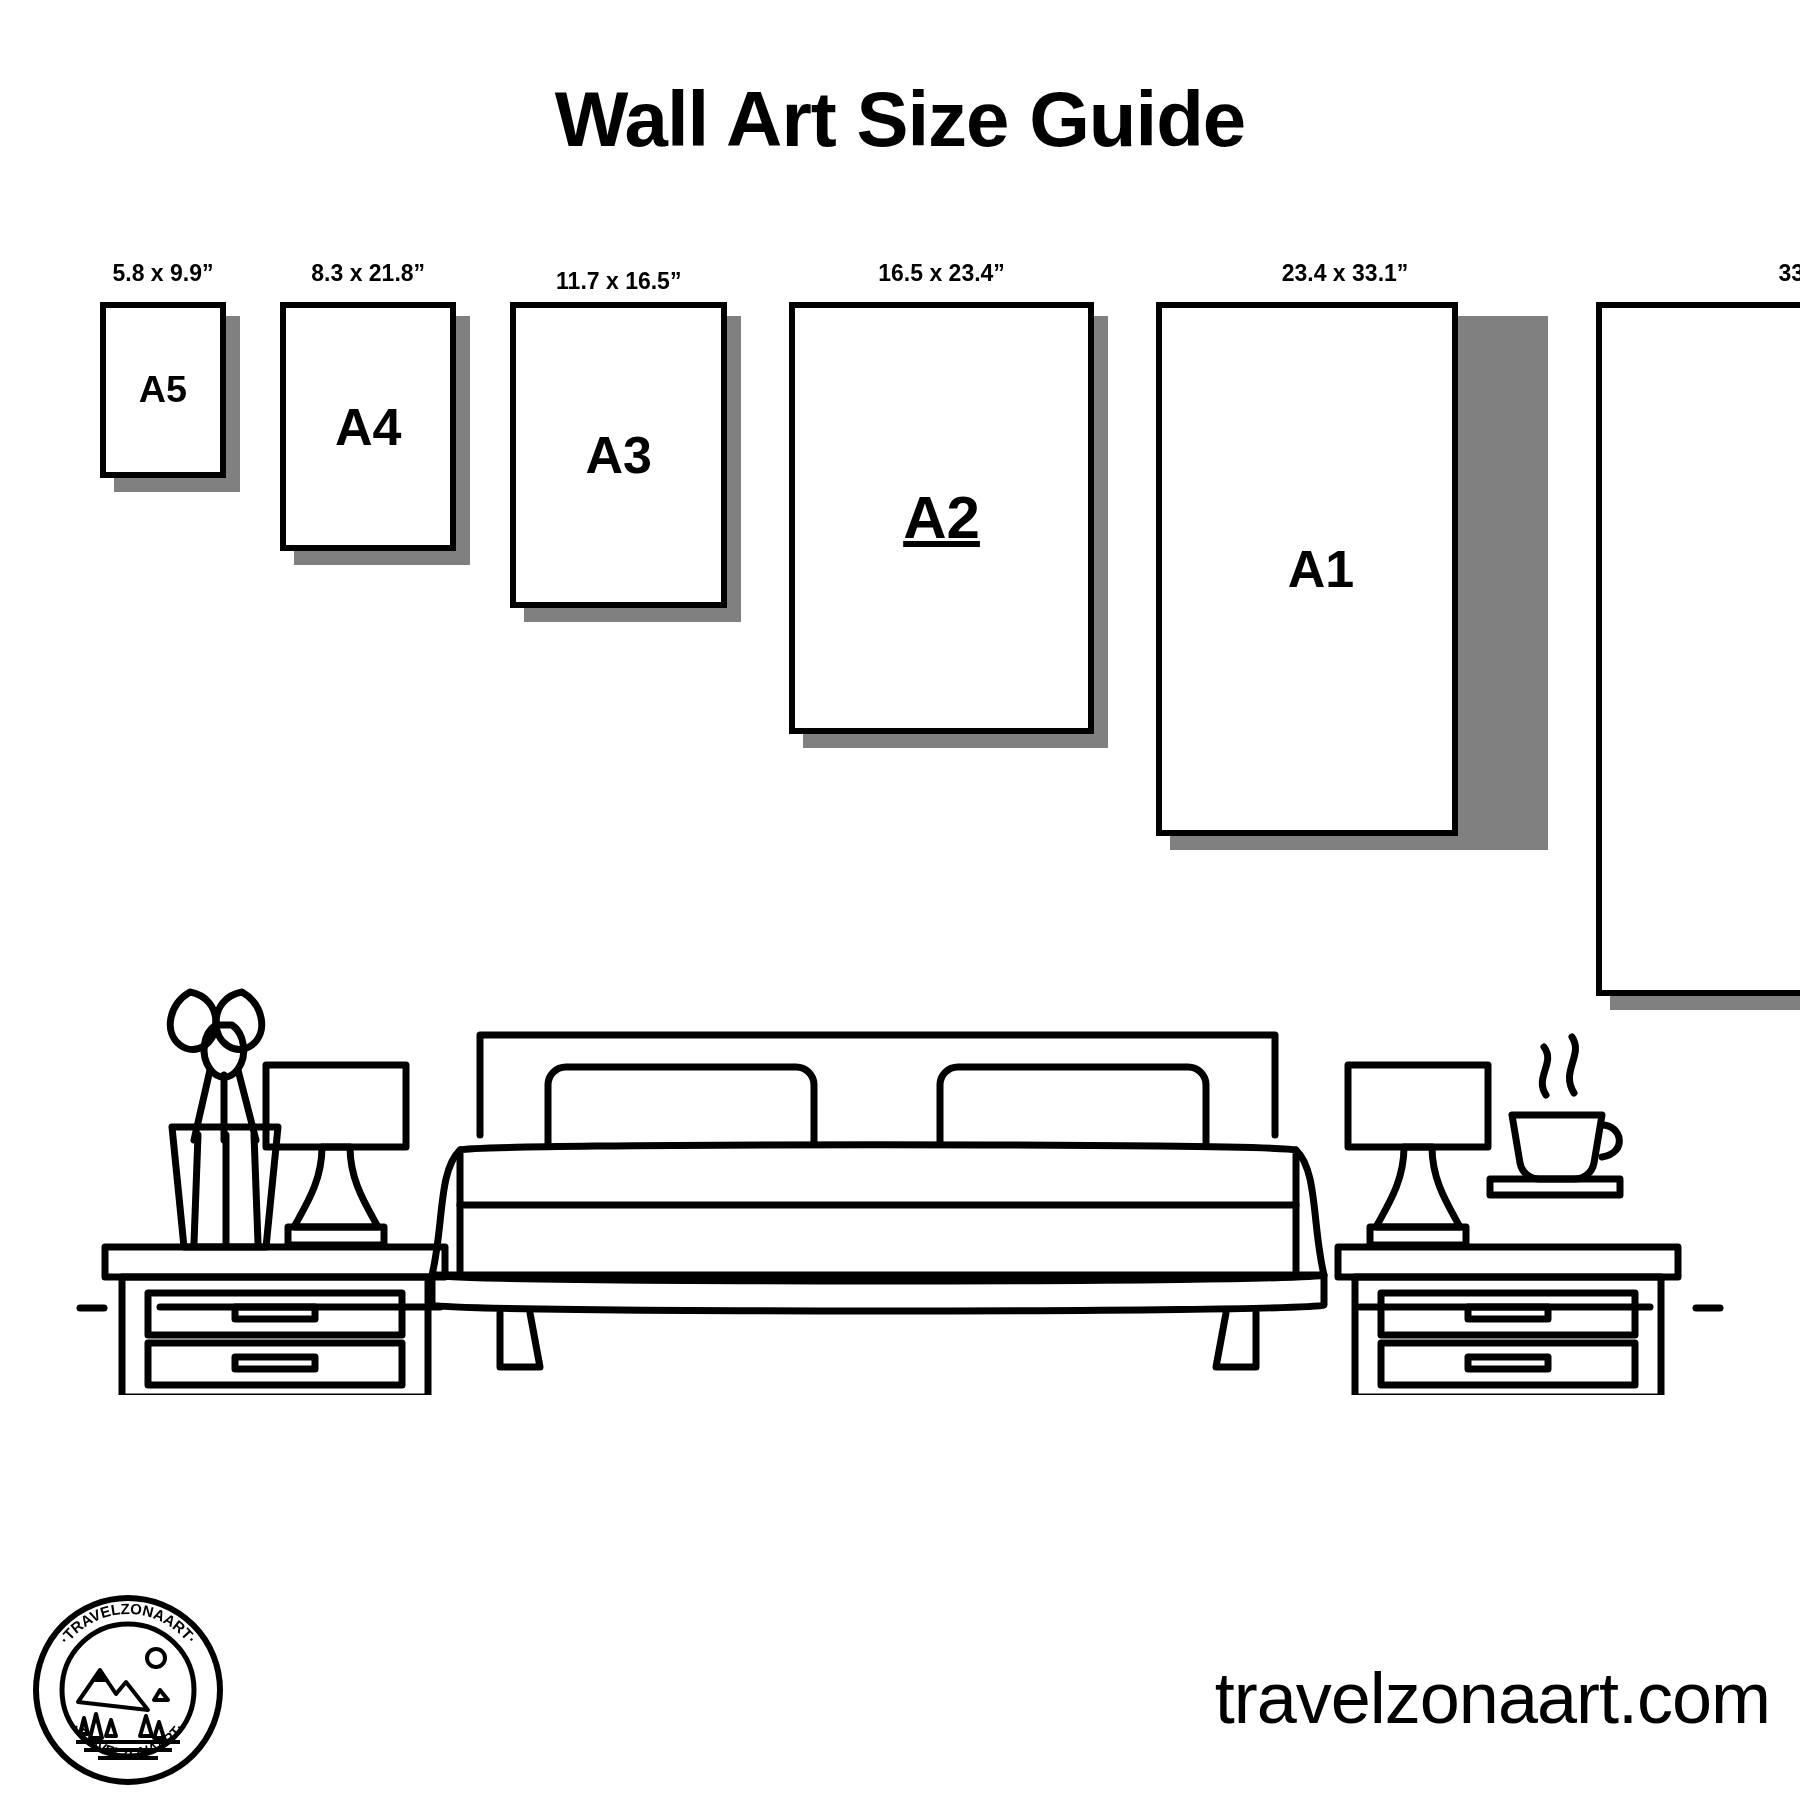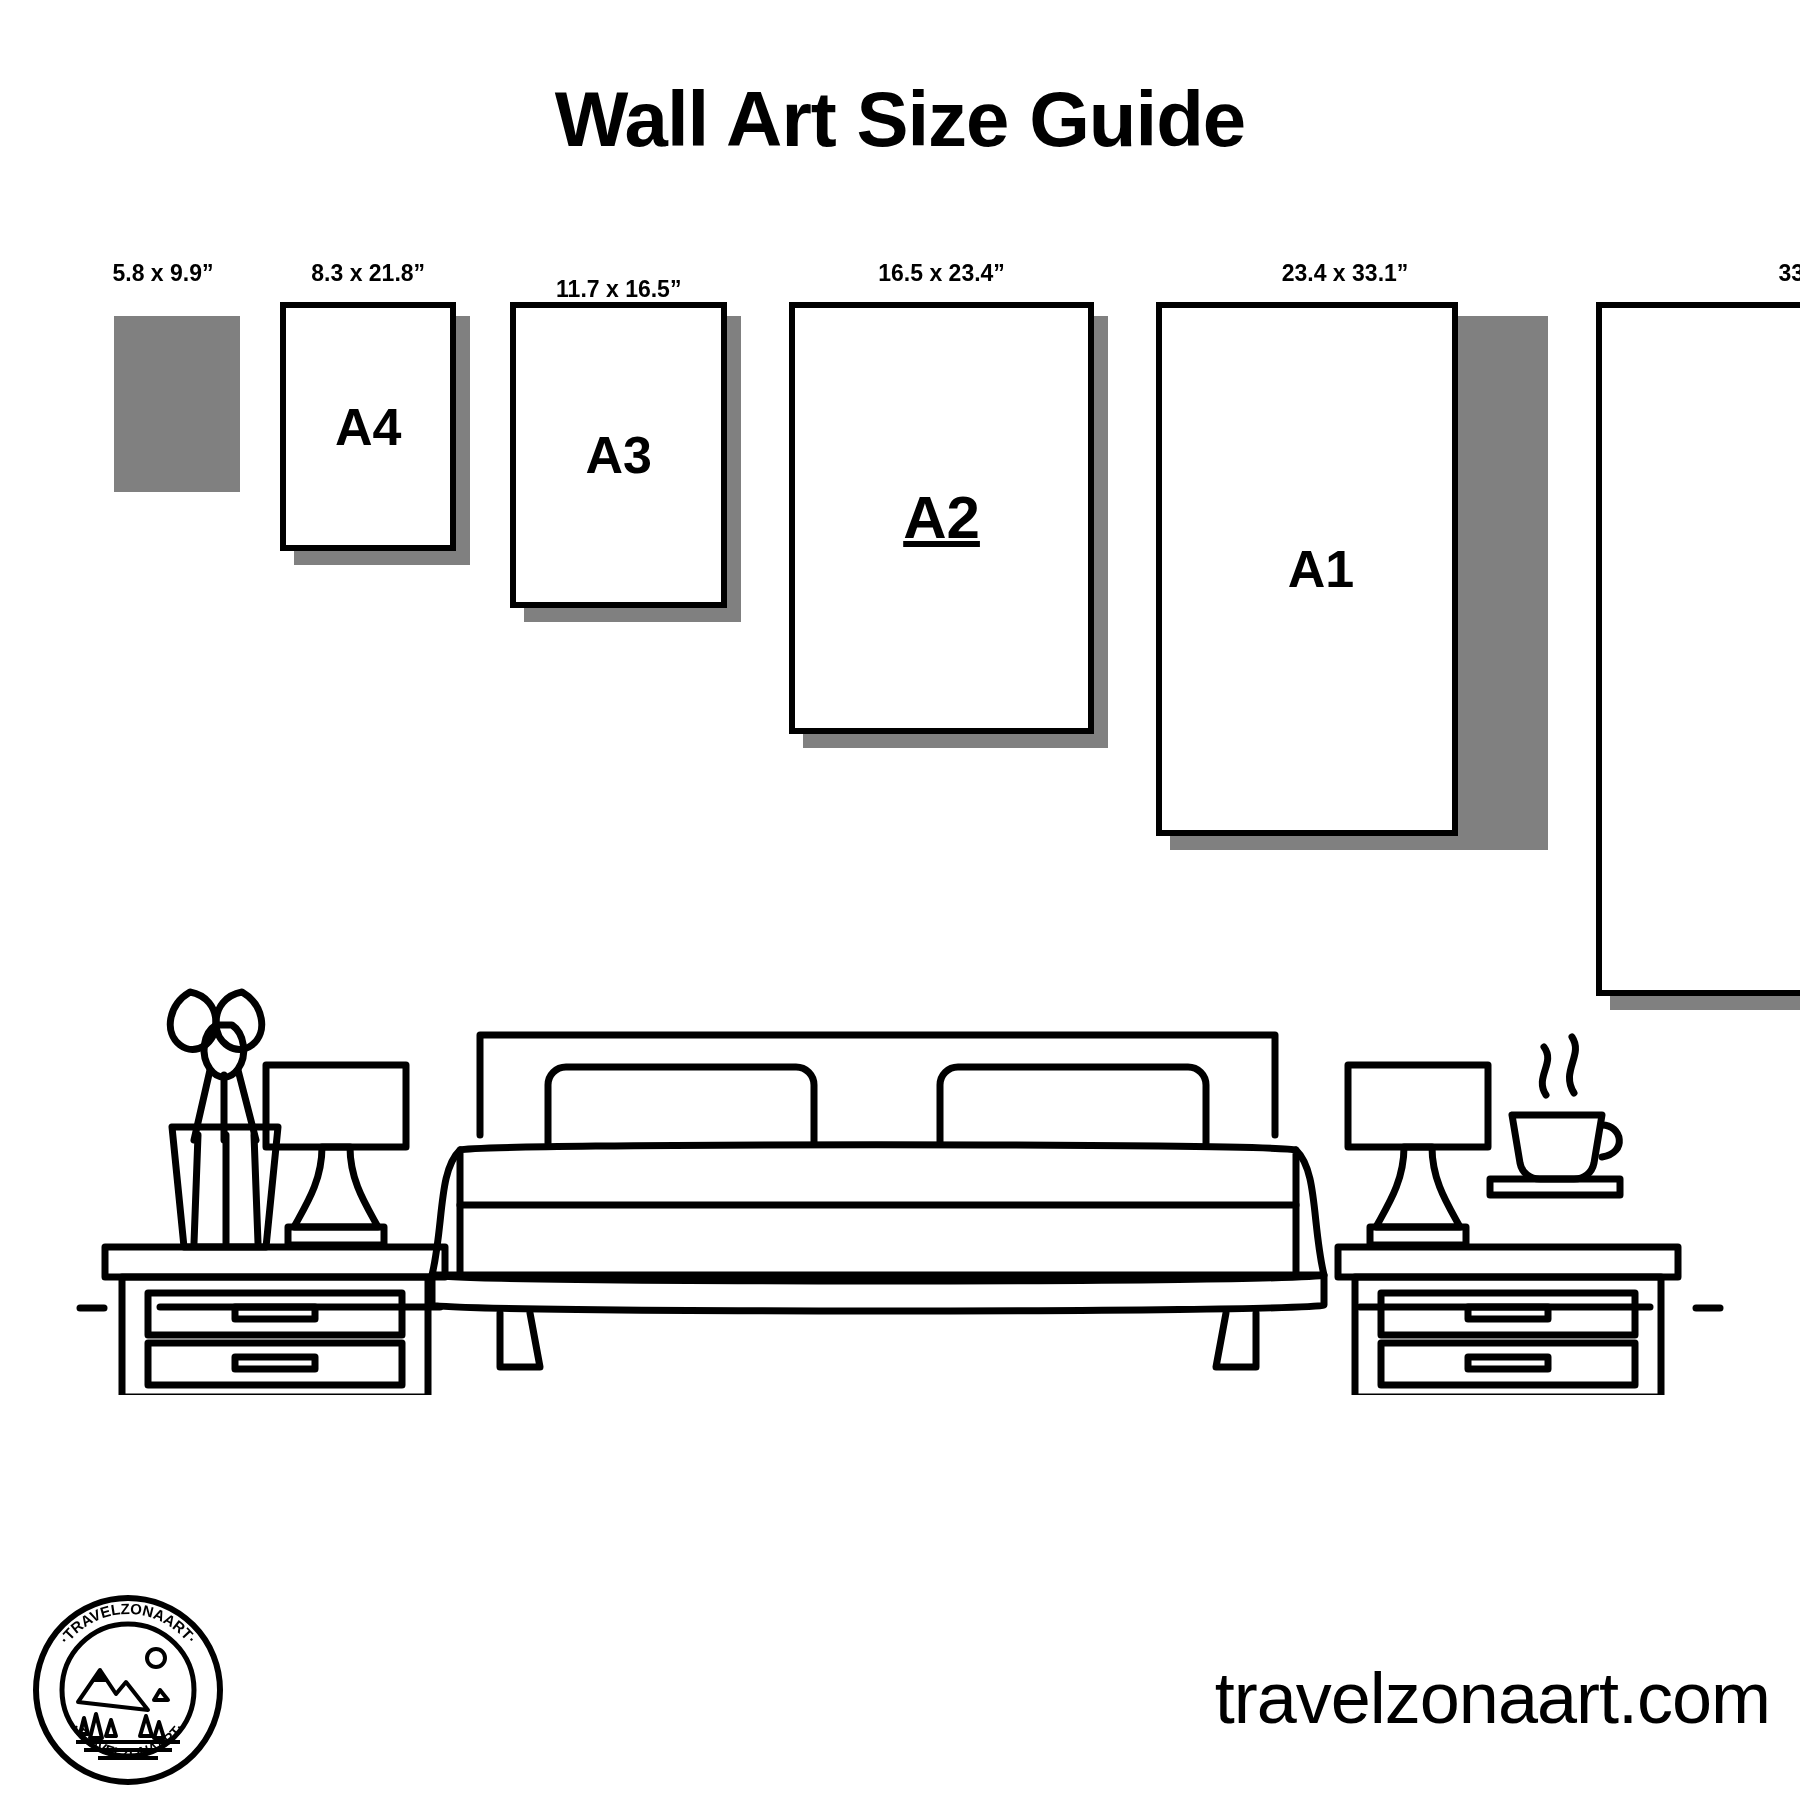--- a/index.html
+++ b/index.html
@@ -101,30 +101,33 @@
 </style>
 </head>
 <body>
 
 <div id="page-title">Wall Art Size Guide</div>
 
 <div id="frames-row">
     <div class="frame-group" style="left: 100px; width: 140px; height: 236.4px; bottom: 483.6px;">
       <div class="frame-dim" style="top: 0px; width: 126px;">5.8 x 9.9”</div>
       <div class="frame-shadow" style="left: 14px; top: 56px; width: 126px; height: 176.4px;"></div>
+      <div class="frame-box" style="left: 0px; top: 42px; width: 126px; height: 176.4px;">
+        <span class="frame-label" style="font-size: 37.8px;">A5</span>
+      </div>
     </div>
     <div class="frame-group" style="left: 280px; width: 190.4px; height: 309.48px; bottom: 410.52px;">
       <div class="frame-dim" style="top: 0px; width: 176.4px;">8.3 x 21.8”</div>
       <div class="frame-shadow" style="left: 14px; top: 56px; width: 176.4px; height: 249.48px;"></div>
       <div class="frame-box" style="left: 0px; top: 42px; width: 176.4px; height: 249.48px;">
         <span class="frame-label" style="font-size: 52px;">A4</span>
       </div>
     </div>
     <div class="frame-group" style="left: 510.4px; width: 230.72px; height: 366.18px; bottom: 353.82px;">
-      <div class="frame-dim" style="top: 16px; width: 216.72px; text-align: center;">11.7 x 16.5”</div>
+      <div class="frame-dim" style="top: 8px; width: 216.72px; text-align: center;">11.7 x 16.5”</div>
       <div class="frame-shadow" style="left: 14px; top: 56px; width: 216.72px; height: 306.18px;"></div>
       <div class="frame-box" style="left: 0px; top: 42px; width: 216.72px; height: 306.18px;">
         <span class="frame-label" style="font-size: 52px;">A3</span>
       </div>
     </div>
     <div class="frame-group" style="left: 789.12px; width: 318.92px; height: 492.18px; bottom: 227.82px;">
       <div class="frame-dim" style="top: 0px; width: 304.92px;">16.5 x 23.4”</div>
       <div class="frame-shadow" style="left: 14px; top: 56px; width: 304.92px; height: 432.18px;"></div>
       <div class="frame-box" style="left: 0px; top: 42px; width: 304.92px; height: 432.18px;">
         <span class="frame-label" style="font-size: 60px; text-decoration: underline;">A2</span>

